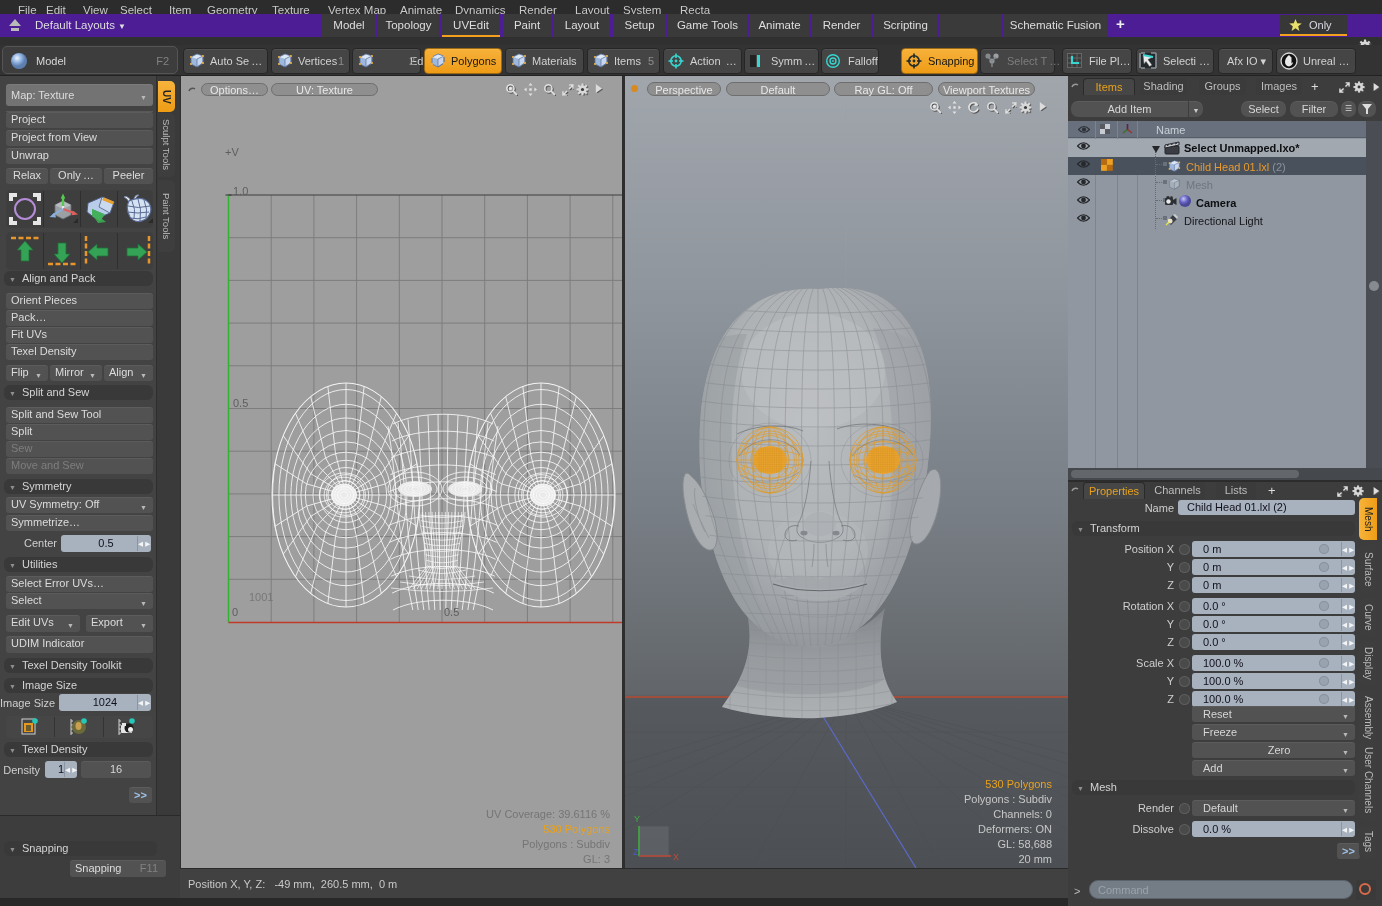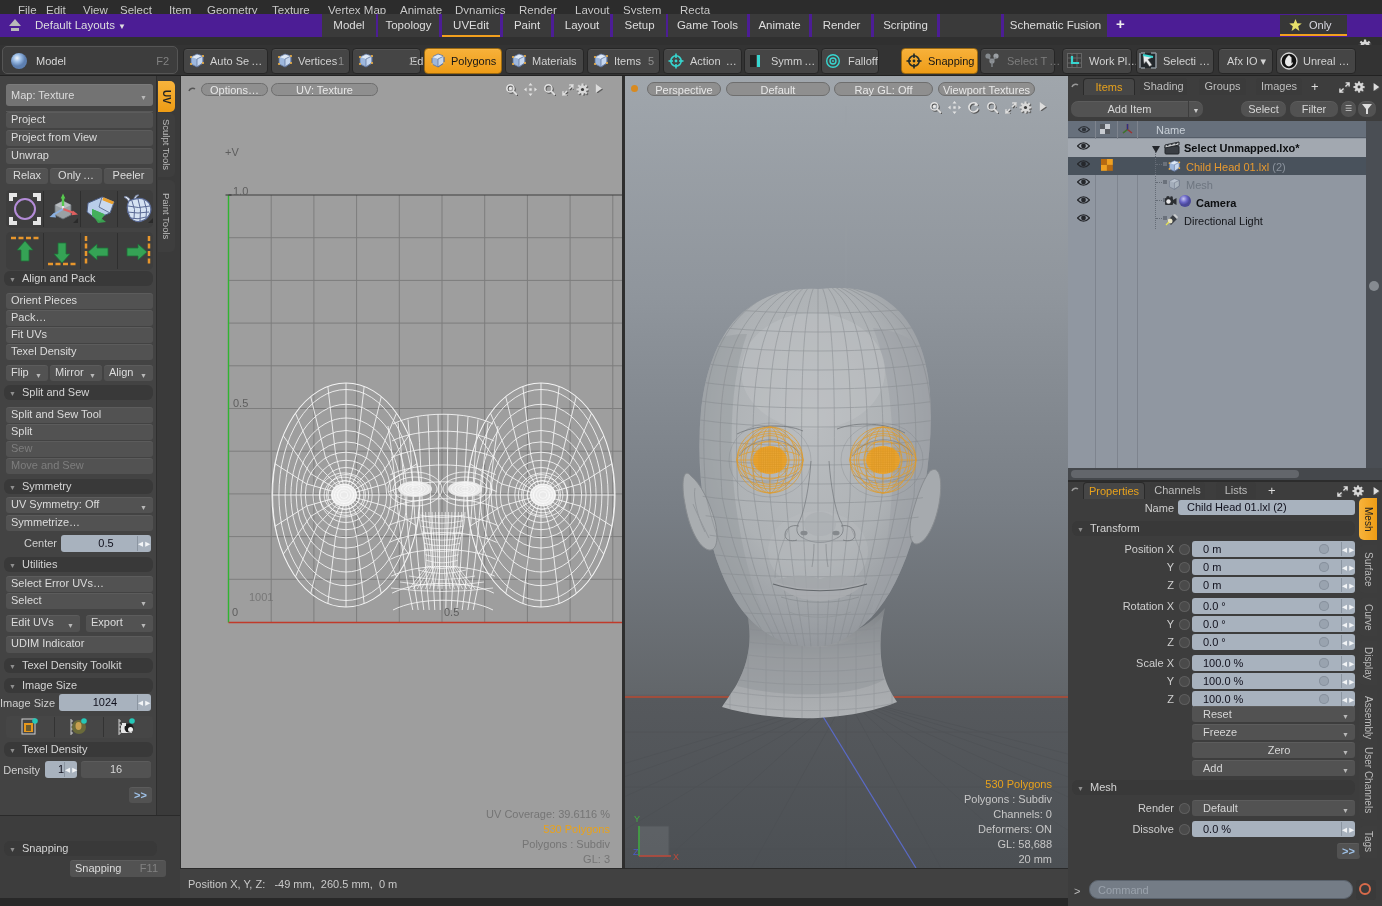--- a/index.html
+++ b/index.html
@@ -240,21 +240,21 @@
     <div class="tb " style="left:980px;width:75px">
       <span class="lbl" style="left:26px;color:#7d7d7d;">Select T …</span>
     </div>
     <svg class="a" style="left:984px;top:52px" width="17" height="17" viewBox="0 0 17 17" opacity="0.75">
       <circle cx="4" cy="4" r="2.6" fill="#9aa0a6"></circle>
       <circle cx="12" cy="4" r="2.6" fill="#b9bfc5"></circle>
       <circle cx="8" cy="9" r="2.6" fill="#a8aeb4"></circle>
       <path d="M8 10 L8 15 M4 5 L8 9 M12 5 L8 9" stroke="#9aa0a6" stroke-width="1.4"></path>
     </svg>
     <div class="tb " style="left:1062px;width:70px">
-      <span class="lbl" style="left:26px;">Work Pl…</span>
+      <span class="lbl" style="left:26px;">File Pl…</span>
     </div>
     <svg class="a" style="left:1067px;top:53px" width="15" height="15" viewBox="0 0 15 15">
       <rect x="0.5" y="0.5" width="14" height="14" fill="#3c3c3c" stroke="#666"></rect>
       <path d="M0 5 H15 M0 10 H15 M5 0 V15 M10 0 V15" stroke="#666" stroke-width="1"></path>
       <path d="M5 3 V10 H12" stroke="#37d6d0" stroke-width="2.2" fill="none"></path>
     </svg>
     <div class="tb " style="left:1136px;width:78px">
       <span class="lbl" style="left:26px;">Selecti …</span>
     </div>
     <svg class="a" style="left:1139px;top:52px" width="18" height="17" viewBox="0 0 18 17">

